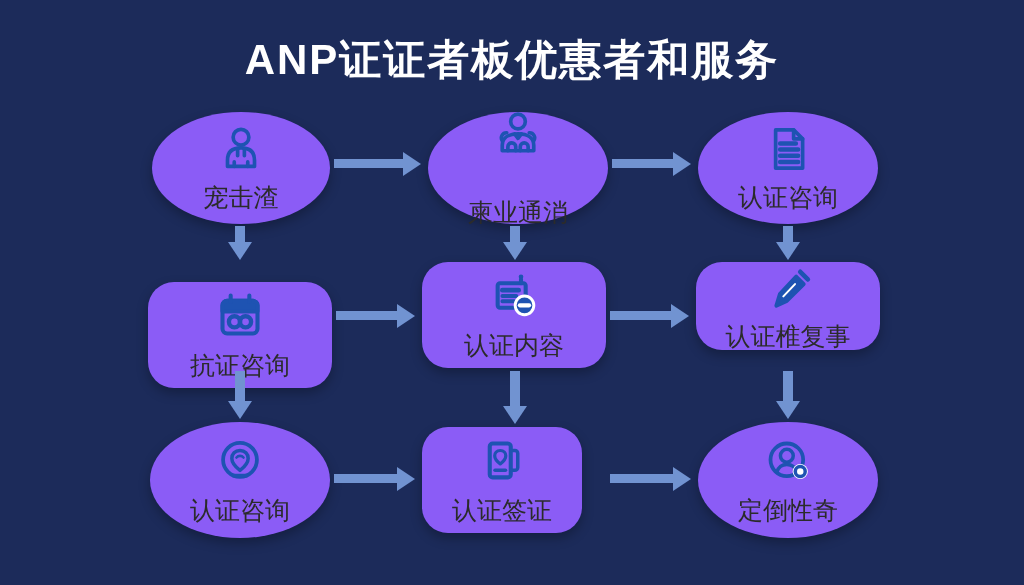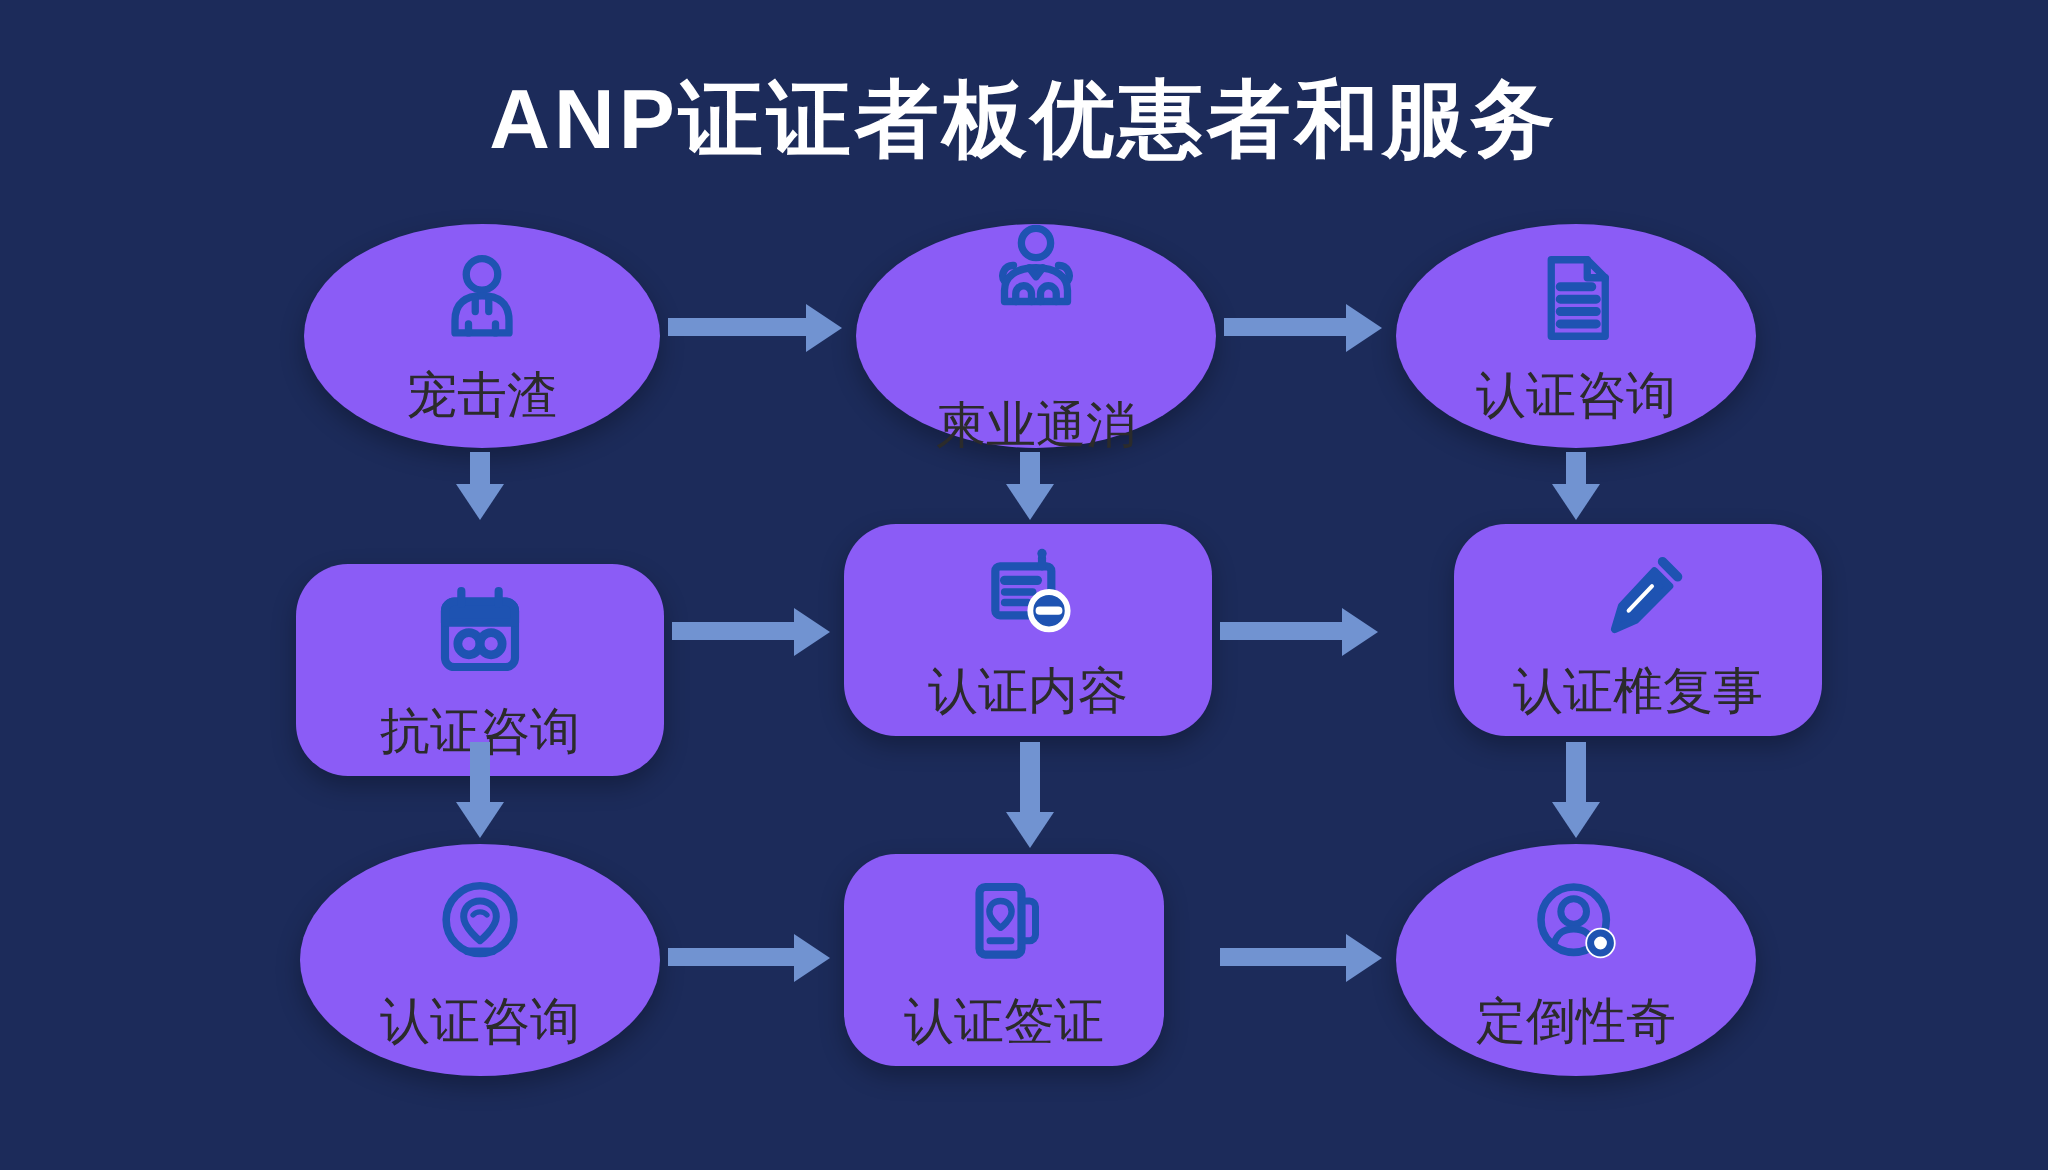--- a/index.html
+++ b/index.html
@@ -121,21 +121,21 @@
       <circle cx="60" cy="15" r="4" fill="#1e53b2" stroke="none"></circle>
       <path d="M28 38 H56" stroke-width="8"></path>
       <path d="M28 48 H52 M28 57 H48" stroke-width="6.5"></path>
       <circle cx="66" cy="64" r="16" fill="#1e53b2" stroke="#ffffff" stroke-width="5"></circle>
       <path d="M58 64 H74" stroke="#ffffff" stroke-width="7"></path>
     </svg>
   </span>
   <span class="label">认证内容</span>
 </div>
 
-<div class="node rrect" style="left:696px;top:262px;width:184px;height:106px;margin-left:31px;">
+<div class="node rrect" style="left:696px;top:262px;width:184px;height:88px;">
   <span class="icon">
     <svg width="56" height="56" viewBox="0 0 96 96" fill="none" stroke="#1e53b2" stroke-width="6.5" stroke-linecap="round" stroke-linejoin="round">
       <path d="M28 80 L34 60 L62 30 L75 43 L46 72 Z" fill="#1e53b2"></path>
       <path d="M40 64 L60 43" stroke="#ffffff" stroke-width="3.5"></path>
       <path d="M69 22 L82 35" stroke-width="8"></path>
     </svg>
   </span>
   <span class="label">认证椎复事</span>
 </div>
 

